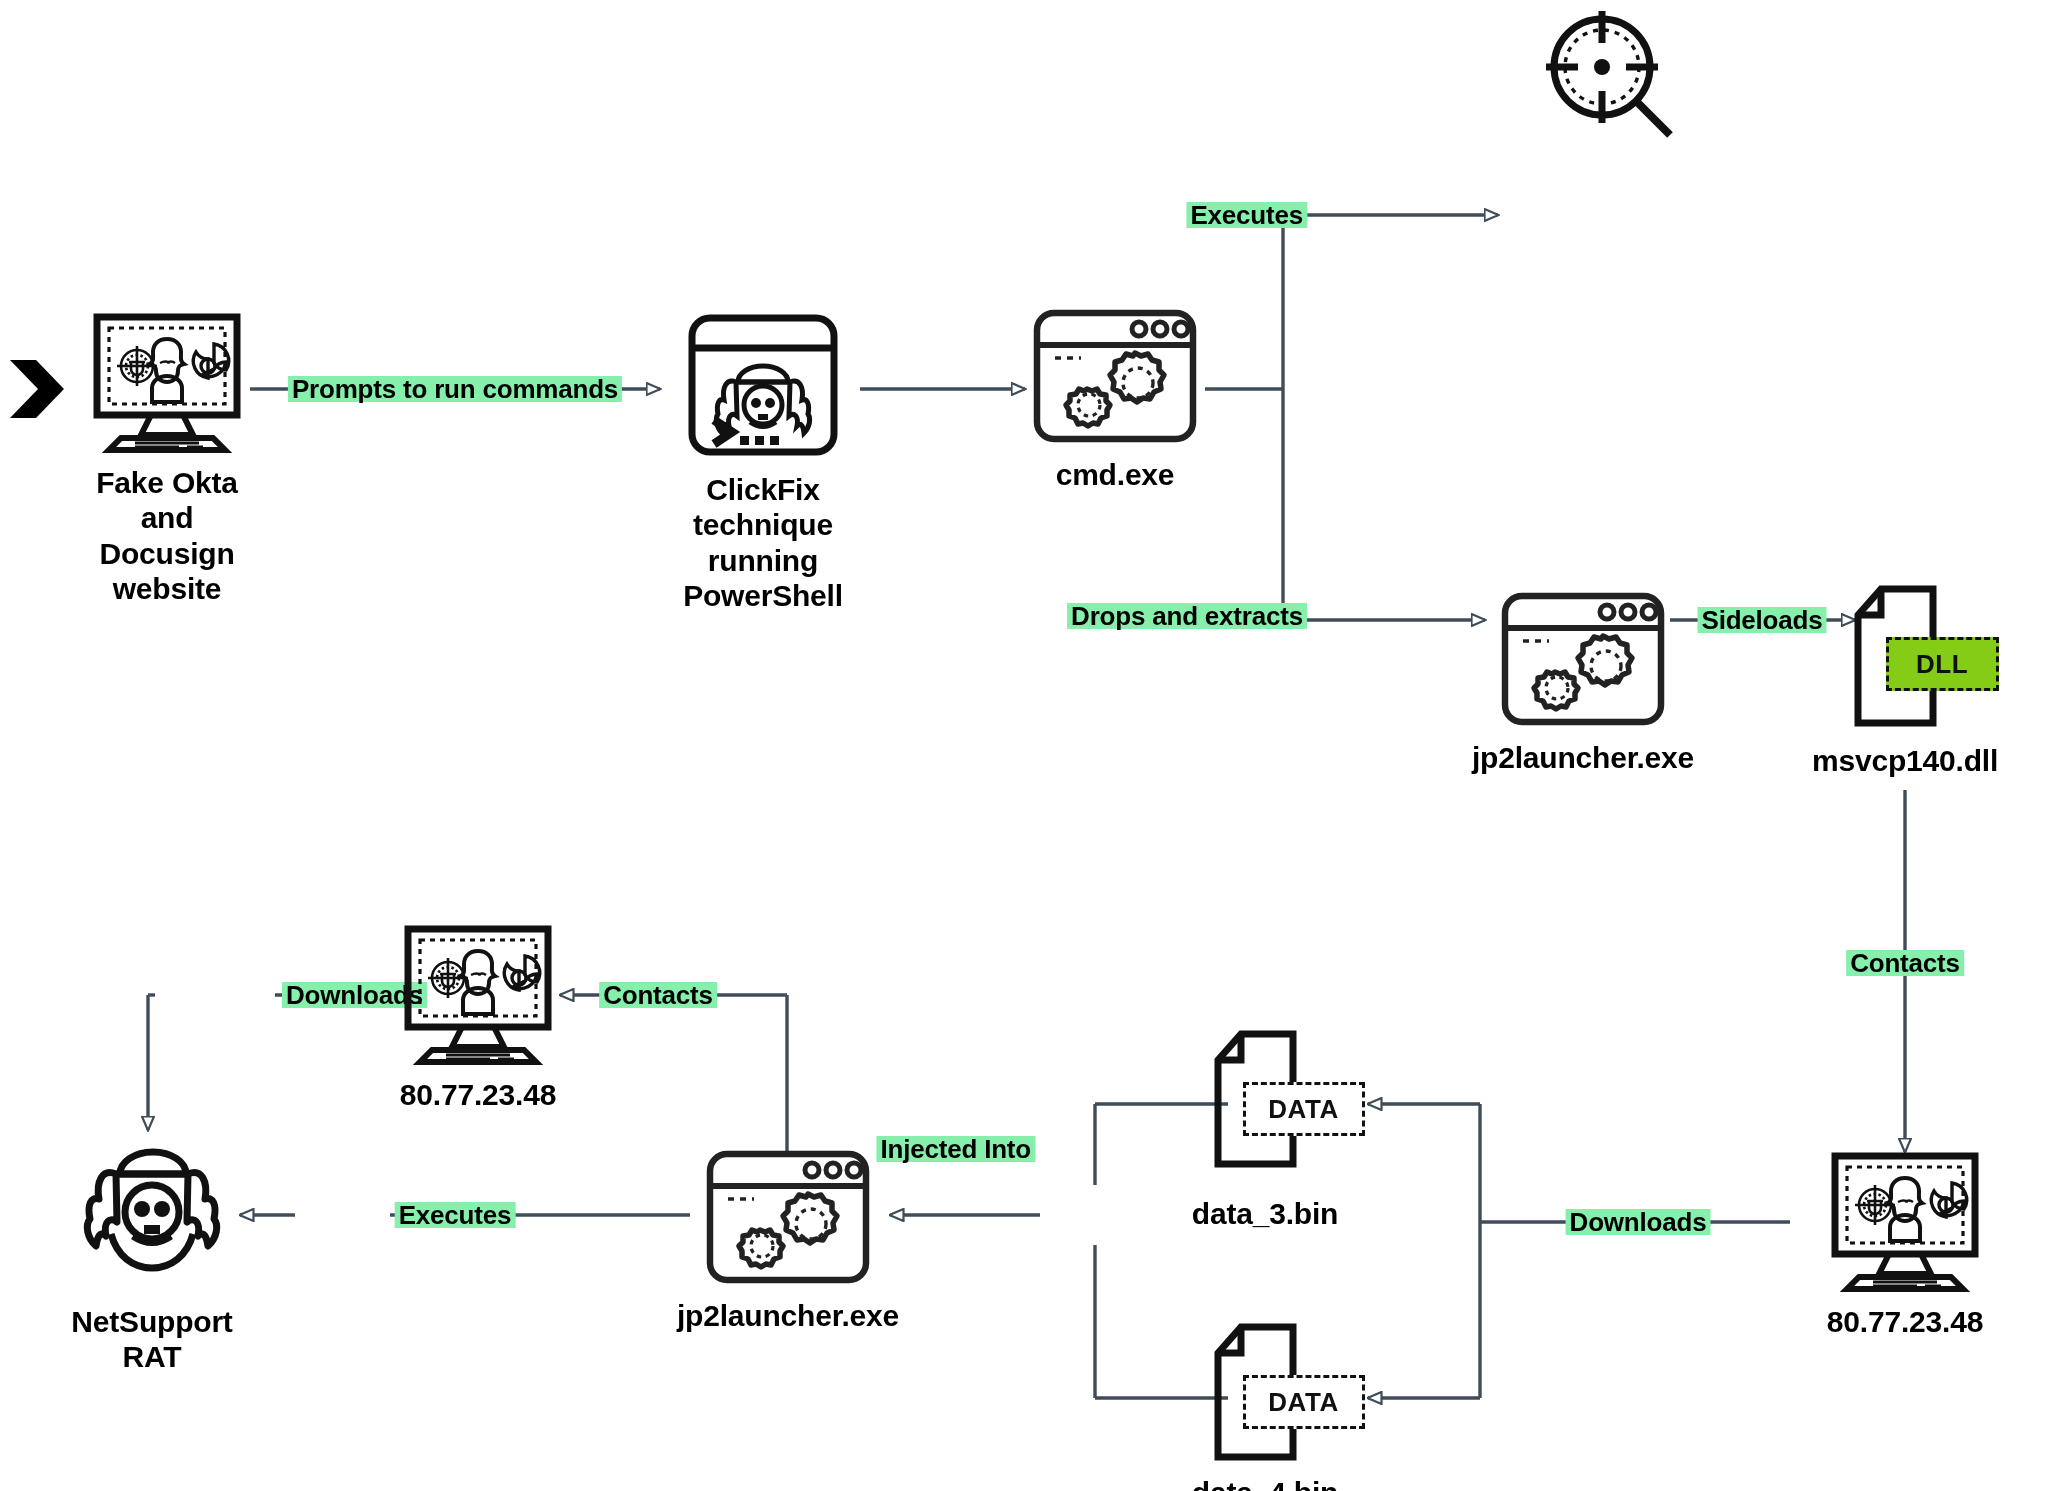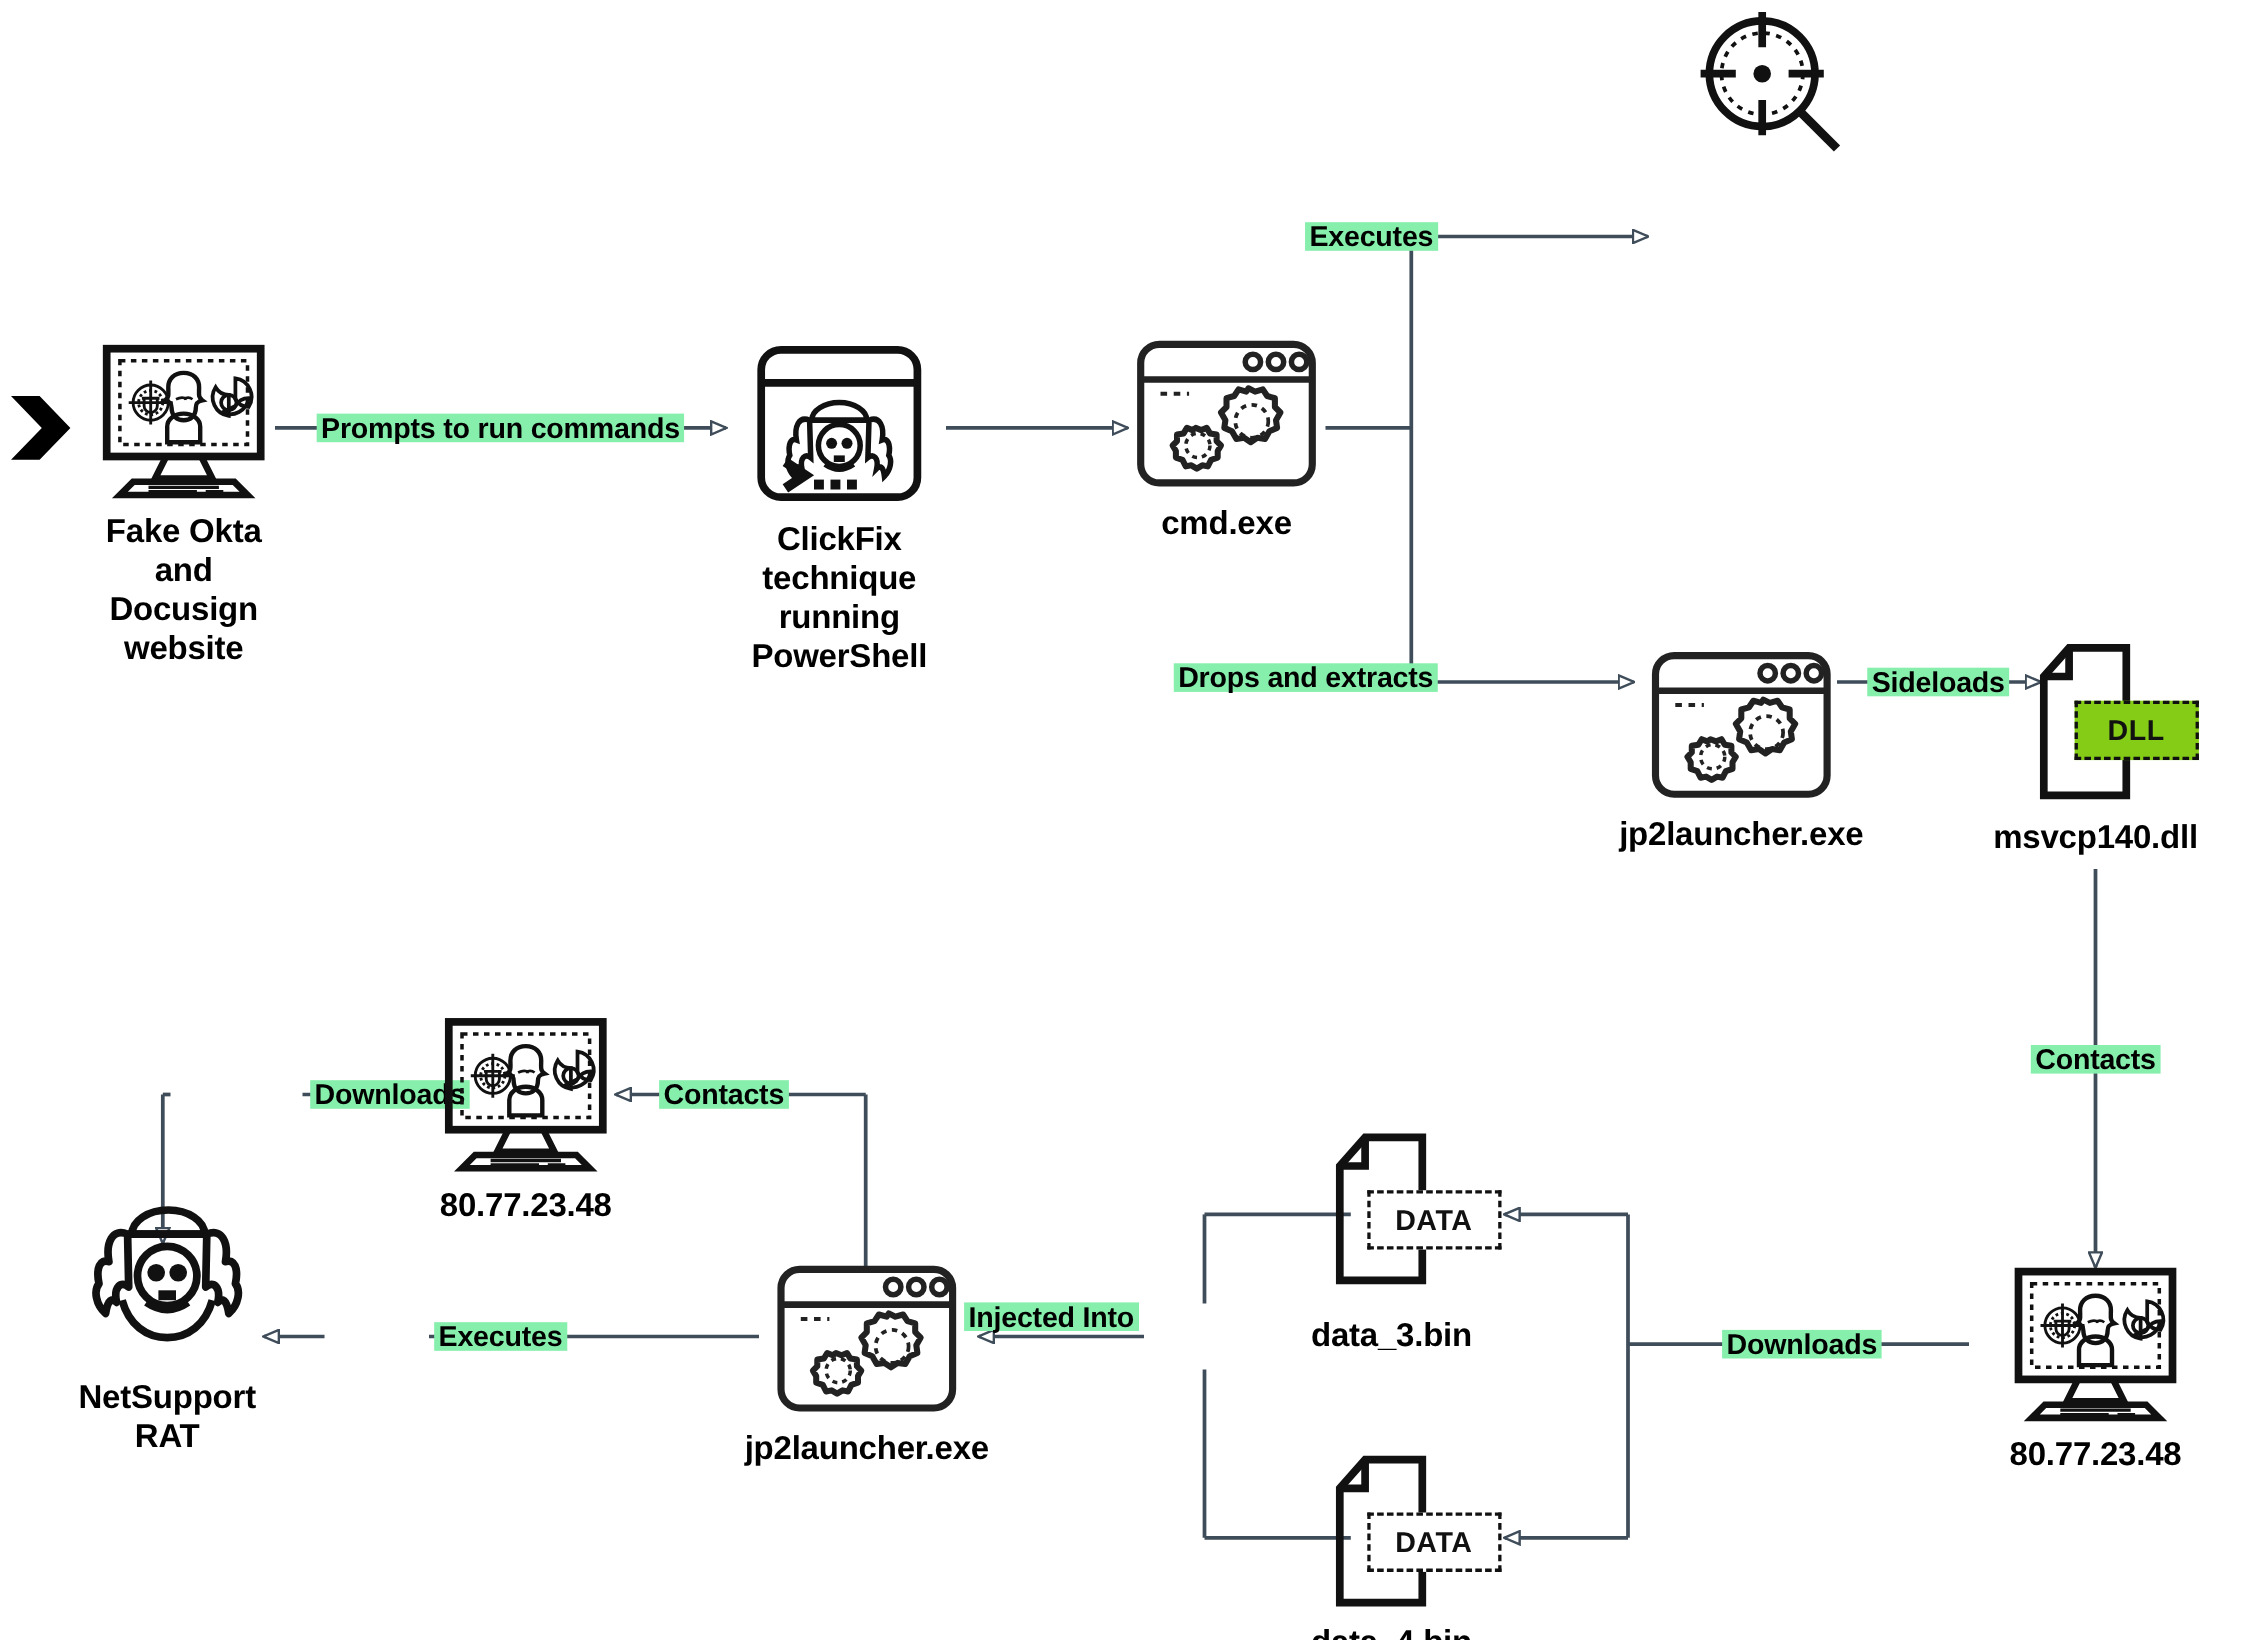--- a/index.html
+++ b/index.html
@@ -76,21 +76,21 @@
     <path d="M148,995 L148,1130" marker-end="url(#ohead)"></path>
   </g>
 </svg>
 
 <div class="edgelabel" style="left:455px;top:389px;">Prompts to run commands</div>
 <div class="edgelabel" style="left:1307px;top:215px;transform:translate(-100%,-50%);">Executes</div>
 <div class="edgelabel" style="left:1307px;top:616px;transform:translate(-100%,-50%);">Drops and extracts</div>
 <div class="edgelabel" style="left:1762px;top:620px;">Sideloads</div>
 <div class="edgelabel" style="left:1905px;top:963px;">Contacts</div>
 <div class="edgelabel" style="left:1638px;top:1222px;">Downloads</div>
-<div class="edgelabel" style="left:1035px;top:1197px;transform:translate(-100%,-50%);">Injected Into</div>
+<div class="edgelabel" style="left:1035px;top:1149px;transform:translate(-100%,-50%);">Injected Into</div>
 <div class="edgelabel" style="left:455px;top:1215px;">Executes</div>
 <div class="edgelabel" style="left:658px;top:995px;">Contacts</div>
 <div class="edgelabel" style="left:282px;top:995px;transform:translate(0,-50%);">Downloads</div>
 
 <div class="node" style="left:8px;top:356px;">
   <span class="glyph">
     <svg width="58" height="66" viewBox="0 0 58 66">
         <path d="M2,4 L28,4 L56,33 L28,62 L2,62 L30,33 Z" fill="#000"></path>
       </svg>
   </span>
@@ -267,21 +267,21 @@
         <path d="M131,50 a14,14 0 0 0 12,7 a17,17 0 0 0 -12,-26 z"></path>
       </g>
       <path d="M68,102 L100,102 L110,122 L58,122 Z" fill="none" stroke="#111" stroke-width="6"></path>
       <path d="M38,125 L130,125 L142,137 L26,137 Z" fill="none" stroke="#111" stroke-width="6"></path>
       <path d="M52,130 L116,130 M52,134 L96,134 M104,134 L120,134" stroke="#111" stroke-width="3"></path>
     </svg>
   </span>
   <div class="caption" style="white-space:nowrap;">80.77.23.48</div>
 </div>
 
-<div class="node" style="left:62px;top:1078px;width:180px;justify-content:flex-end;">
+<div class="node" style="left:62px;top:1130px;width:180px;justify-content:flex-end;">
   <span class="glyph">
     <svg width="176" height="162" viewBox="0 0 176 162">
       <g fill="none" stroke="#111" stroke-width="7" stroke-linejoin="round">
         <path d="M56,44 a33,22 0 0 1 66,0 z"></path>
         <path d="M52,44 L124,44"></path>
         <path d="M52,44 c-14,-6 -20,8 -17,25 c-8,-3 -12,6 -9,20 c-5,6 -3,19 6,27 c2,-13 6,-14 10,-10 c-3,-14 4,-20 11,-14 z"></path>
         <path d="M124,44 c14,-6 20,8 17,25 c8,-3 12,6 9,20 c5,6 3,19 -6,27 c-2,-13 -6,-14 -10,-10 c3,-14 -4,-20 -11,-14 z"></path>
         <path d="M47,104 c6,22 22,34 41,34 c19,0 35,-12 41,-34"></path>
         <circle cx="88" cy="82" r="27"></circle>
         <path d="M69,106 q19,13 38,0"></path>

